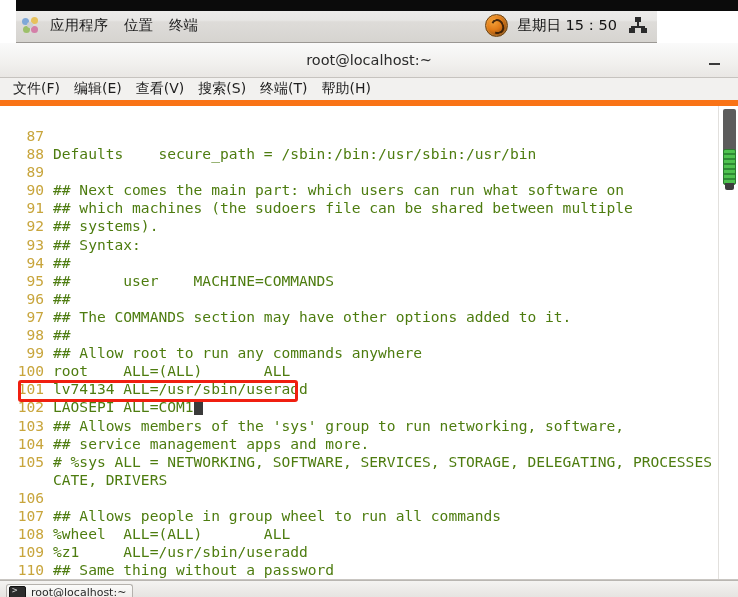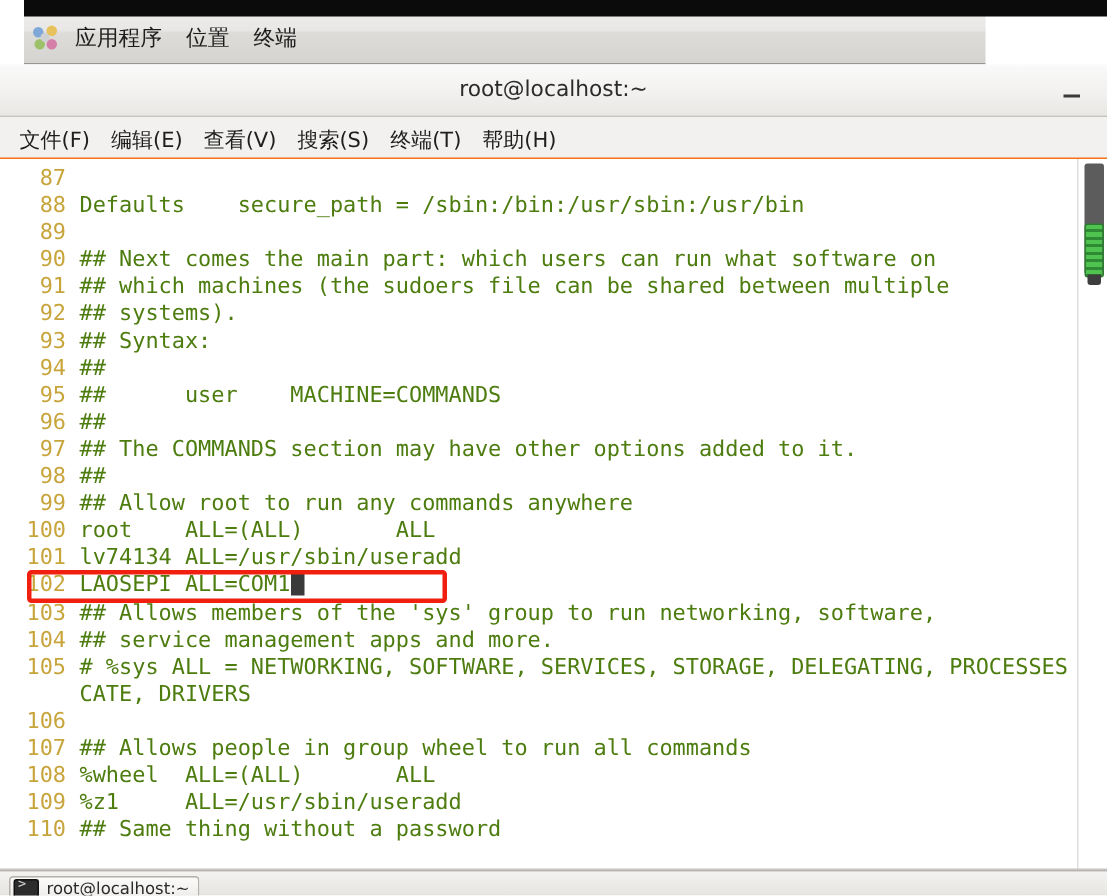--- a/index.html
+++ b/index.html
@@ -173,23 +173,23 @@
     left: 3px; top: 11px;
     width: 11px; height: 2px;
     background: #3a3a3a;
     display: block;
   }
 
   
   #menubar {
     height: 28px;
     background: #f2f1ef;
-    border-bottom: 1px solid #f97316;
-    display: flex;
-    align-items: flex-end;
+    border-bottom: 6px solid #f97316;
+    display: flex;
+    align-items: flex-start;
     padding-left: 6px;
     box-sizing: border-box;
   }
   .menu-item {
     font-family: "DejaVu Sans", sans-serif;
     font-size: 14px;
     color: #1e1e1e;
     padding: 2px 7px;
     white-space: nowrap;
     cursor: default;
@@ -199,21 +199,21 @@
   #term-body {
     position: relative;
     height: 474px;
     background: #ffffff;
     overflow: hidden;
   }
   #term-text {
     position: absolute;
     left: 0; top: 0;
     right: 20px;
-    padding: 4px 0 0 0;
+    padding: 21px 0 0 0;
     font-family: "DejaVu Sans Mono", monospace;
     font-size: 14.6px;
     line-height: 18.1px;
     color: #1f1f1f;
     white-space: pre;
   }
   .tline { display: block; height: 18.1px; }
   .lno {
     display: inline-block;
     width: 44px;
@@ -375,20 +375,33 @@
           <i></i>
           <i></i>
           <i></i>
           <i></i>
       </span>
       <span class="panel-menu">应用程序</span>
       <span class="panel-menu">位置</span>
       <span class="panel-menu">终端</span>
     </div>
 
+    <div class="panel-right">
+      <span class="round-icon"></span>
+      <span class="clock">星期日 15：50</span>
+      <span class="net-icon">
+        <b class="n1"></b>
+          <b class="h"></b>
+          <b class="v"></b>
+        <b class="l"></b>
+          <b class="r"></b>
+          <b class="n2"></b>
+          <b class="n3"></b>
+      </span>
+    </div>
   </div>
 
   <div id="terminal-window">
 
     <div id="titlebar">
       <span id="window-title">root@localhost:~</span>
       <span id="minimize-btn">
         <span></span>
       </span>
     </div>

